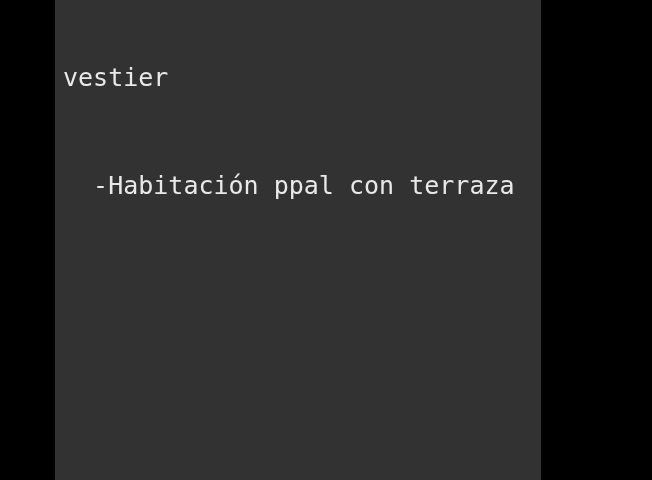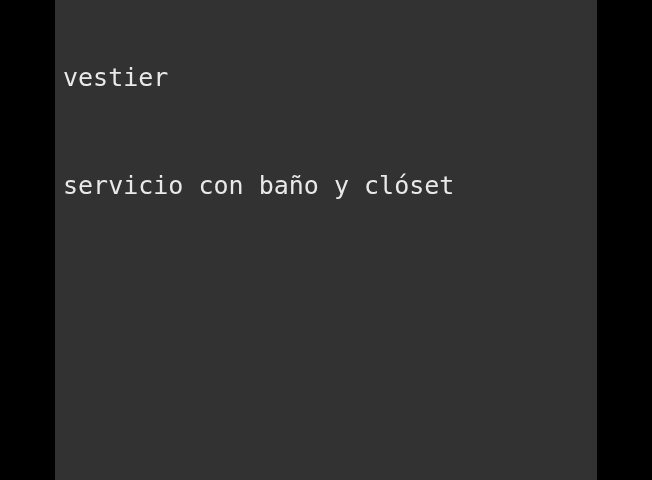--- a/index.html
+++ b/index.html
@@ -15,21 +15,21 @@
   .screen {
     position: relative;
     width: 652px;
     height: 480px;
     background: #000000;
   }
   .text-panel {
     position: absolute;
     left: 55px;
     top: 0;
-    width: 542px;
+    width: 486px;
     height: 480px;
     background: #323232;
     overflow: hidden;
   }
   .lines {
     position: absolute;
     left: 0;
     top: -12px;
     width: 542px;
     padding: 0 8px;
@@ -47,21 +47,21 @@
     white-space: pre;
   }
 </style>
 </head>
 <body>
 
 <div class="screen">
   <div class="text-panel">
     <div class="lines">
       <span class="line">vestier</span>
-      <span class="line">servicio con baño y clóset</span>
+      <span class="line">  -Habitación ppal con terraza</span>
       
       
       
       
       
       
       
       
       
       

